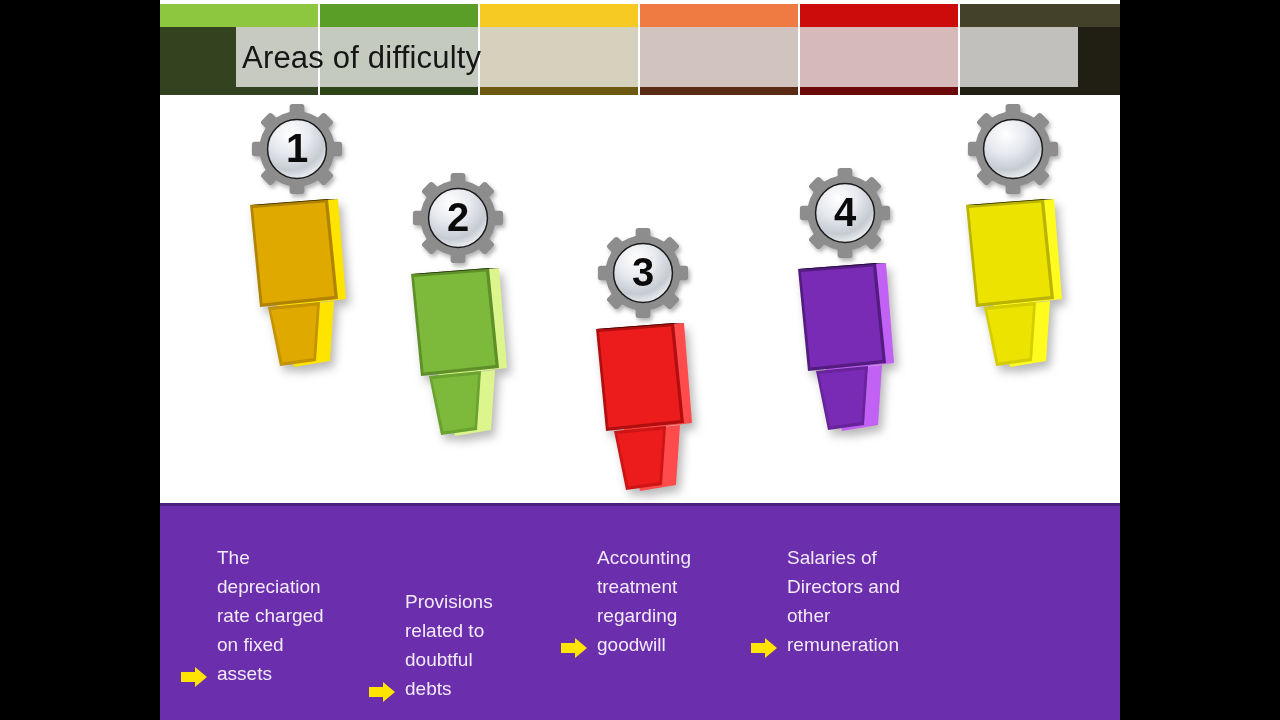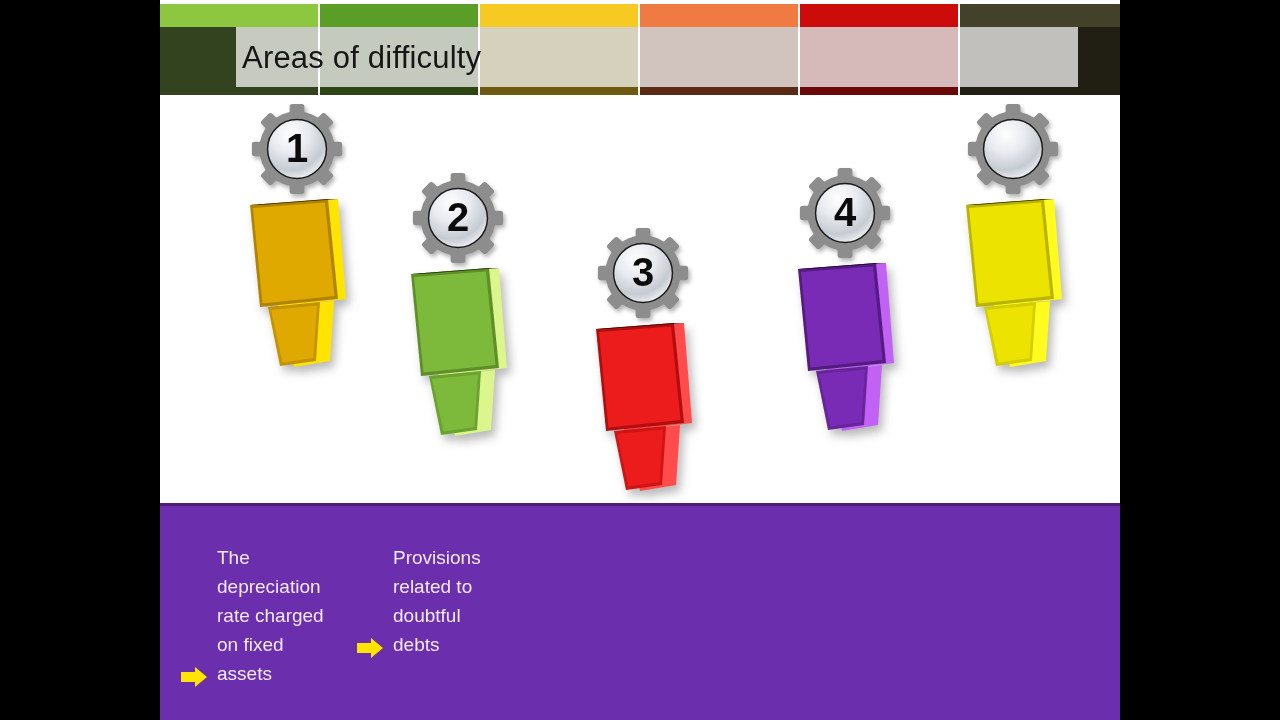--- a/index.html
+++ b/index.html
@@ -281,30 +281,46 @@
 
       <div class="bullet" style="left:20px;width:150px;">
         <span class="arrow">
           <svg viewBox="0 0 28 22" xmlns="http://www.w3.org/2000/svg">
             <polygon points="1,6 15,6 15,1 27,11 15,21 15,16 1,16" fill="#FFE400"></polygon>
           </svg>
         </span>
         <span class="btext">The depreciation rate charged on fixed assets</span>
       </div>
 
-      <div class="bullet" style="left:196px;width:140px;">
+      <div class="bullet" style="left:208px;width:140px;margin-top:44px;">
         <span class="arrow">
           <svg viewBox="0 0 28 22" xmlns="http://www.w3.org/2000/svg">
             <polygon points="1,6 15,6 15,1 27,11 15,21 15,16 1,16" fill="#FFE400"></polygon>
           </svg>
         </span>
         <span class="btext">Provisions related to doubtful debts</span>
       </div>
 
-
+      <div class="bullet" style="left:400px;width:140px;">
+        <span class="arrow">
+          <svg viewBox="0 0 28 22" xmlns="http://www.w3.org/2000/svg">
+            <polygon points="1,6 15,6 15,1 27,11 15,21 15,16 1,16" fill="#FFE400"></polygon>
+          </svg>
+        </span>
+        <span class="btext">Accounting treatment regarding goodwill</span>
+      </div>
+
+      <div class="bullet" style="left:590px;width:155px;">
+        <span class="arrow">
+          <svg viewBox="0 0 28 22" xmlns="http://www.w3.org/2000/svg">
+            <polygon points="1,6 15,6 15,1 27,11 15,21 15,16 1,16" fill="#FFE400"></polygon>
+          </svg>
+        </span>
+        <span class="btext">Salaries of Directors and other remuneration</span>
+      </div>
     </div>
 
   </div>
 
   <div id="letterbox-left" style="position:absolute;left:0;top:0;width:160px;height:720px;background:#000;"></div>
   <div id="letterbox-right" style="position:absolute;left:1120px;top:0;width:160px;height:720px;background:#000;"></div>
 
 </div>
 
 </body></html>

